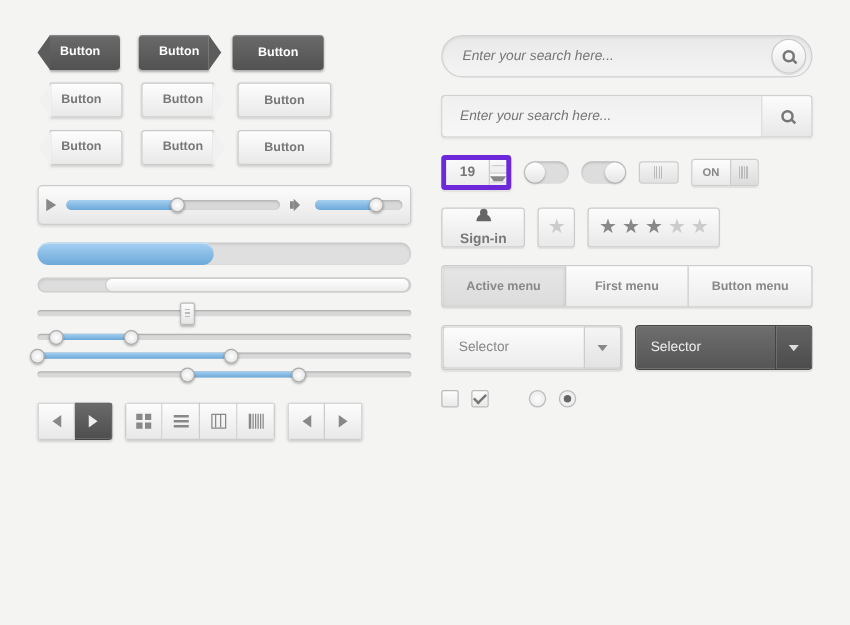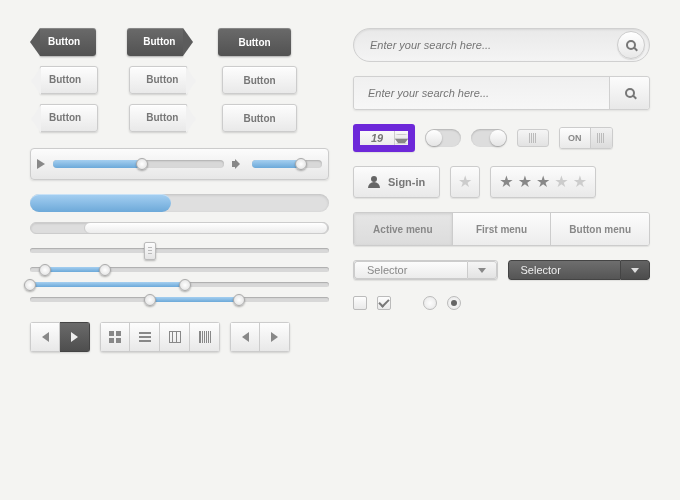--- a/index.html
+++ b/index.html
@@ -8,21 +8,21 @@
   background: #f4f4f2;
   font-family: Arial, Helvetica, sans-serif;
   font-size: 11px;
   color: #666;
 }
 .container { padding: 28px 30px; display: flex; gap: 24px; }
 .col-left { width: 300px; }
 .col-right { width: 298px; }
 
 
-.btnrow { display: flex; gap: 25px; margin-bottom: 10px; }
+.btnrow { display: flex; gap: 9px; margin-bottom: 10px; }
 .tag-btn {
   position: relative;
   height: 28px; line-height: 28px;
   padding: 0 16px;
   font-size: 10px; font-weight: bold;
   border-radius: 3px;
   cursor: pointer;
   display: inline-flex; align-items: center;
 }
 .tag-btn.arrow-left { margin-left: 10px; border-top-left-radius:0; border-bottom-left-radius:0; padding-left:8px;}
@@ -129,54 +129,54 @@
 .mag::after{content:"";position:absolute;width:5px;height:2px;background:#777;transform:rotate(45deg);right:-4px;bottom:-2px;}
 
 .search-rect{
   margin-top:14px; height:34px; border:1px solid #d0d0d0; border-radius:3px;
   display:flex; box-shadow:0 1px 2px rgba(0,0,0,.08);
 }
 .search-rect input{flex:1;border:none;background:linear-gradient(#f0f0f0,#f7f7f7);padding:0 14px;outline:none;font-size:11px;color:#999;font-style:italic;border-radius:3px 0 0 3px;}
 .search-rect .go2{width:40px;background:linear-gradient(#fcfcfc,#e8e8e8);border-left:1px solid #d0d0d0;display:flex;align-items:center;justify-content:center;border-radius:0 3px 3px 0;}
 
 .stepper-row{ margin-top:14px; display:flex; gap:10px; align-items:center;}
-.stepper{ display:flex; height:28px; border:7px solid #6d28d9; border-radius:3px; overflow:hidden; box-shadow:0 1px 1px rgba(0,0,0,.08);font-style:italic;}
+.stepper{ display:flex; height:28px; border:4px solid #6d28d9; border-radius:3px; overflow:hidden; box-shadow:0 1px 1px rgba(0,0,0,.08);}
 .stepper .val{ width:34px; display:flex; align-items:center; justify-content:center; background:linear-gradient(#fafafa,#ececec); font-size:11px; color:#777; font-weight:bold;}
 .stepper .arrows{ width:14px; display:flex; flex-direction:column; border-left:1px solid #ccc;}
 .stepper .arrows div{flex:1;display:flex;align-items:center;justify-content:center;background:linear-gradient(#fafafa,#ececec);}
 .stepper .arrows div:first-child{border-bottom:1px solid #ccc;}
 .caret-u{width:0;height:0;border-bottom:4px solid #888;border-left:3px solid transparent;border-right:3px solid transparent;}
 .caret-d{width:0;height:0;border-top:4px solid #888;border-left:3px solid transparent;border-right:3px solid transparent;}
 
 .toggle{ width:36px;height:18px;border-radius:9px;background:#ddd;position:relative;box-shadow:inset 0 1px 2px rgba(0,0,0,.2);}
 .toggle .kn{position:absolute;width:16px;height:16px;top:1px;border-radius:50%;background:linear-gradient(#fff,#e5e5e5);box-shadow:0 1px 2px rgba(0,0,0,.3);}
 .toggle.off .kn{left:1px;} .toggle.on .kn{right:1px;}
 .toggle-sq{ width:32px;height:18px;border-radius:3px;background:linear-gradient(#f5f5f5,#e2e2e2);border:1px solid #ccc;position:relative;display:flex;align-items:center;justify-content:center;}
 .grip-v{width:8px;height:10px;background:repeating-linear-gradient(to right,#bbb,#bbb 1px,transparent 1px,transparent 2px);}
 .on-switch{display:flex;height:22px;border:1px solid #ccc;border-radius:3px;overflow:hidden;box-shadow:0 1px 1px rgba(0,0,0,.08);}
 .on-switch .lab{padding:0 8px;display:flex;align-items:center;background:linear-gradient(#fdfdfd,#e9e9e9);font-size:9px;font-weight:bold;color:#888;}
 .on-switch .hndl{width:22px;display:flex;align-items:center;justify-content:center;background:linear-gradient(#f1f1f1,#dcdcdc);border-left:1px solid #ccc;}
 
 .signin-row{margin-top:14px;display:flex;gap:10px;}
-.signin{height:32px;padding:0 14px;display:flex;align-items:center;gap:8px;border:1px solid #ccc;border-radius:3px;background:linear-gradient(#fcfcfc,#e9e9e9);box-shadow:0 1px 1px rgba(0,0,0,.08);}
+.signin{height:32px;padding:0 14px;display:flex;align-items:center;gap:8px;border:1px solid #ccc;border-radius:3px;background:linear-gradient(#fcfcfc,#e9e9e9);box-shadow:0 1px 1px rgba(0,0,0,.08);flex-direction:column;}
 .person{width:12px;height:12px;position:relative;}
 .person::before{content:"";position:absolute;top:0;left:3px;width:6px;height:6px;border-radius:50%;background:#666;}
 .person::after{content:"";position:absolute;bottom:0;left:0;width:12px;height:6px;border-radius:6px 6px 0 0;background:#666;}
 .fav{width:30px;height:32px;border:1px solid #ccc;border-radius:3px;background:linear-gradient(#fcfcfc,#e9e9e9);display:flex;align-items:center;justify-content:center;box-shadow:0 1px 1px rgba(0,0,0,.08);}
 .star{font-size:16px;line-height:1;}
 .rating{height:32px;border:1px solid #ccc;border-radius:3px;background:linear-gradient(#fcfcfc,#e9e9e9);display:flex;align-items:center;padding:0 8px;gap:4px;box-shadow:0 1px 1px rgba(0,0,0,.08);}
 .star.filled{color:#888;} .star.empty{color:#ccc;}
 
 .tabs{margin-top:14px;display:flex;border:1px solid #ccc;border-radius:3px;overflow:hidden;box-shadow:0 1px 1px rgba(0,0,0,.08);}
 .tabs .tab{flex:1;height:32px;display:flex;align-items:center;justify-content:center;font-size:10px;font-weight:bold;color:#888;background:linear-gradient(#fcfcfc,#ececec);cursor:pointer;}
 .tabs .tab + .tab{border-left:1px solid #ccc;}
 .tabs .tab.active{background:linear-gradient(#e6e6e6,#dcdcdc);box-shadow:inset 0 1px 3px rgba(0,0,0,.1);}
 
 .selectors{margin-top:14px;display:flex;gap:10px;}
-.select{flex:1;height:20px;display:flex;border-radius:3px;overflow:hidden;box-shadow:0 1px 1px rgba(0,0,0,.08);}
+.select{flex:1;height:36px;display:flex;border-radius:3px;overflow:hidden;box-shadow:0 1px 1px rgba(0,0,0,.08);}
 .select .lbl{flex:1;display:flex;align-items:center;padding:0 12px;font-size:11px;}
 .select .caret{width:30px;display:flex;align-items:center;justify-content:center;}
 .select.light .lbl{background:linear-gradient(#fcfcfc,#ececec);color:#888;border:1px solid #ccc;border-right:none;border-radius:3px 0 0 3px;}
 .select.light .caret{background:linear-gradient(#f5f5f5,#e3e3e3);border:1px solid #ccc;border-radius:0 3px 3px 0;}
 .select.darksel .lbl{background:linear-gradient(#6e6e6e,#555);color:#eee;border:1px solid #444;border-right:none;border-radius:3px 0 0 3px;}
 .select.darksel .caret{background:linear-gradient(#636363,#4c4c4c);border:1px solid #444;border-radius:0 3px 3px 0;}
 .caret-dn{width:0;height:0;border-top:5px solid currentColor;border-left:4px solid transparent;border-right:4px solid transparent;}
 
 .checks{margin-top:16px;display:flex;align-items:center;gap:10px;}
 .cb{width:14px;height:14px;border:1px solid #bbb;border-radius:2px;background:linear-gradient(#fdfdfd,#e9e9e9);position:relative;}

